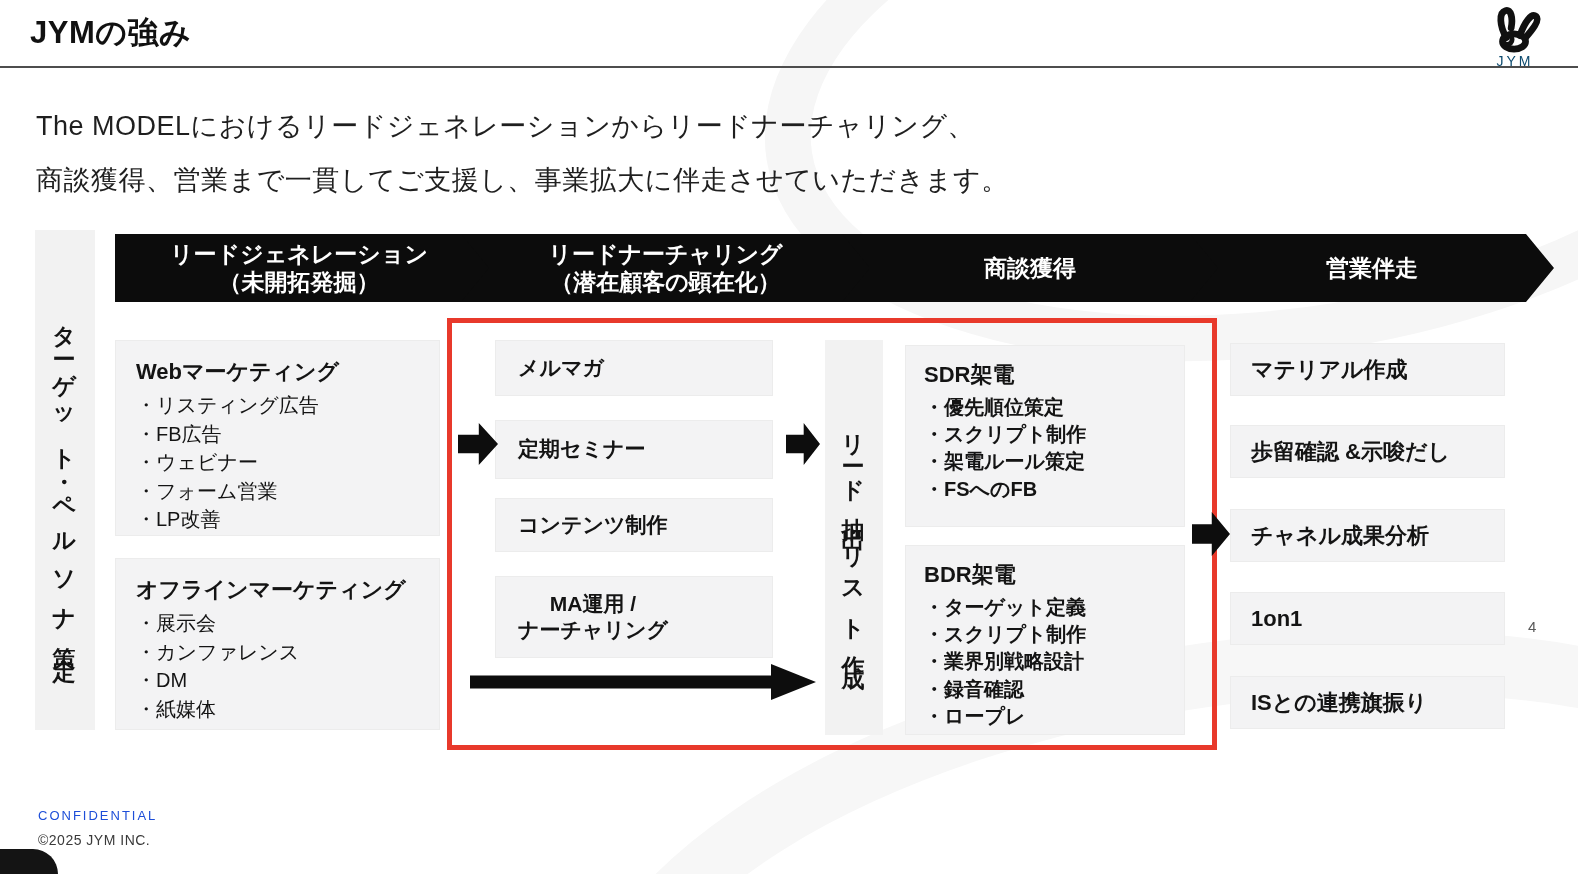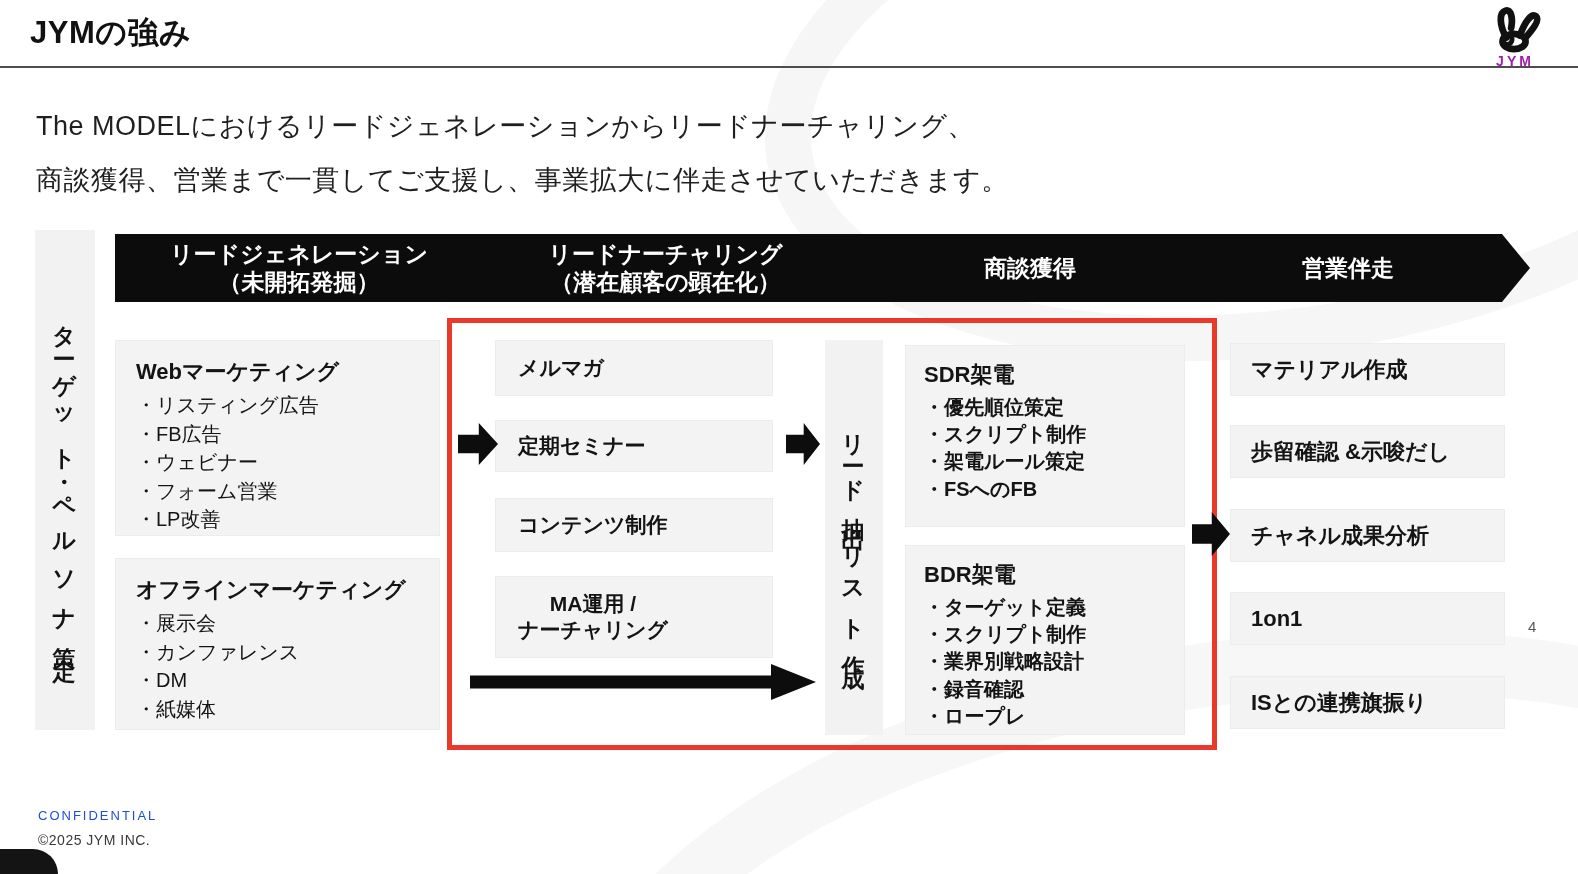--- a/index.html
+++ b/index.html
@@ -10,21 +10,21 @@
   .bg-arc{position:absolute;border-radius:50%;border:46px solid #f6f6f6;background:transparent;z-index:0;}
   .bg-arc.top{left:760px;top:-200px;width:980px;height:460px;transform:rotate(-9deg);}
   .bg-arc.bottom{left:560px;top:640px;width:1250px;height:560px;transform:rotate(-8deg);border-width:64px;border-color:#f7f7f7;}
 
   .z{position:absolute;z-index:2;}
 
   
   .page-title{left:30px;top:12px;font-size:31px;font-weight:bold;color:#111;letter-spacing:.5px;}
   .header-rule{left:0;top:66px;width:1578px;height:2px;background:#4d4d4d;}
   .logo{right:28px;top:3px;left:auto;width:70px;text-align:center;}
-  .logo-word{font-size:14px;font-weight:bold;color:#a21caf;letter-spacing:3px;margin-top:-4px;}
+  .logo-word{font-size:14px;font-weight:normal;color:#0c4a6e;letter-spacing:3px;margin-top:-4px;}
 
   
   .intro-line{left:36px;color:#1f1f1f;font-size:27px;letter-spacing:.5px;}
   .intro-1{top:108px;}
   .intro-2{top:162px;}
 
   
   .rail{background:#f2f2f2;display:flex;align-items:center;justify-content:center;
         writing-mode:vertical-rl;text-orientation:upright;font-weight:bold;color:#141414;}
   .rail-target{left:35px;top:230px;width:60px;height:500px;font-size:23px;letter-spacing:11px;}
@@ -32,40 +32,40 @@
 
   
   .stage{top:234px;height:68px;background:#0c0c0c;color:#fff;display:flex;flex-direction:column;
          align-items:center;justify-content:center;font-weight:bold;font-size:23px;line-height:1.22;text-align:center;}
   .stage .l2:empty{display:none;}
   .stage-first{clip-path:polygon(0 0,calc(100% - 28px) 0,100% 50%,calc(100% - 28px) 100%,0 100%);padding-right:20px;}
   .stage-chev{clip-path:polygon(0 0,calc(100% - 28px) 0,100% 50%,calc(100% - 28px) 100%,0 100%,28px 50%);padding-left:10px;padding-right:10px;}
   .s1{left:115px;width:368px;}
   .s2{left:461px;width:389px;}
   .s3{left:826px;width:388px;}
-  .s4{left:1166px;width:344px;}
+  .s4{left:1190px;width:344px;}
 
   
   .card{background:#f3f3f4;border:1px solid #ececec;color:#141414;box-sizing:border-box;}
 
   .col1-box{left:115px;width:325px;padding:16px 20px;}
   .box-web{top:340px;height:196px;}
   .box-offline{top:558px;height:172px;}
   .card-title{font-weight:bold;font-size:22px;margin-bottom:4px;}
   .card-item{font-size:20px;line-height:1.43;}
   .bold-items .card-item{font-weight:bold;line-height:1.36;}
 
   
   .red-frame{left:447px;top:318px;width:770px;height:432px;border:5px solid #e8392b;box-sizing:border-box;z-index:4;background:transparent;pointer-events:none;}
 
   
   .nurture-box{left:495px;width:278px;display:flex;align-items:center;padding-left:22px;
                font-weight:bold;font-size:21px;white-space:pre-line;line-height:1.25;z-index:3;}
   .nb0{top:340px;height:56px;}
-  .nb1{top:420px;height:52px;}
+  .nb1{top:420px;height:59px;}
   .nb2{top:498px;height:54px;}
   .nb3{top:576px;height:82px;text-align:center;}
 
   
   .deal-box{left:905px;width:280px;padding:14px 18px;z-index:3;}
   .box-sdr{top:345px;height:182px;}
   .box-bdr{top:545px;height:190px;}
 
   
   .sales-box{left:1230px;width:275px;height:53px;display:flex;align-items:center;padding-left:20px;

